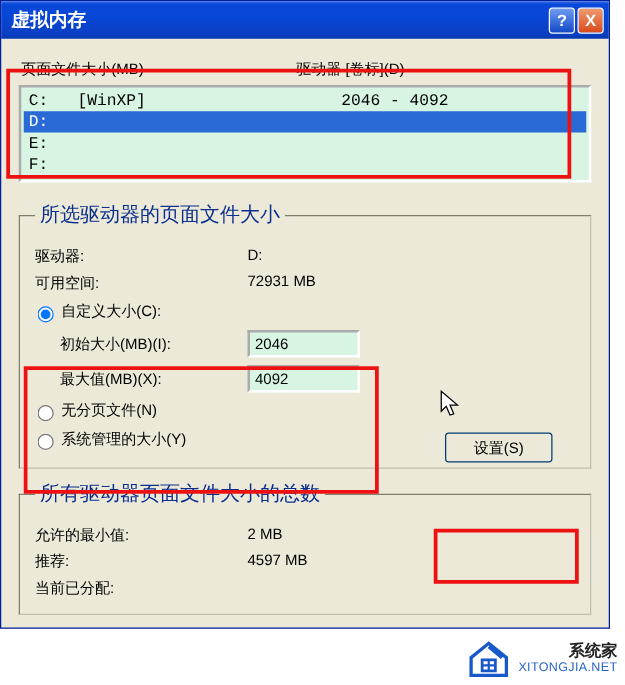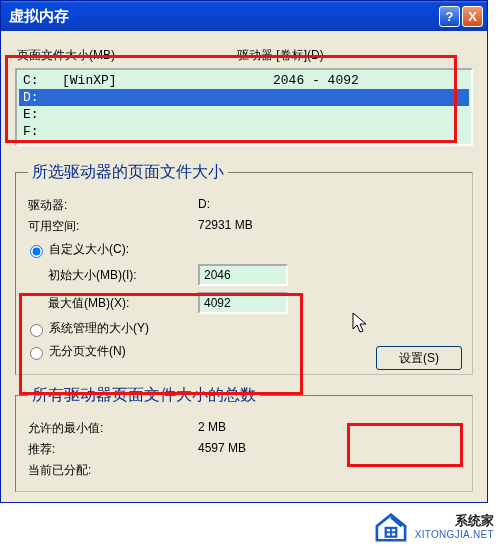--- a/index.html
+++ b/index.html
@@ -114,21 +114,21 @@
     width: 90px;
     height: 22px;
     background: #d8f5e4;
     border: 2px inset #fff;
     padding: 1px 4px;
     font-family: inherit;
     font-size: 12px;
   }
   .set-btn {
     position: absolute;
-    right: 10px;
+    right: 30px;
     bottom: 4px;
     width: 86px;
     height: 24px;
     background: #ece9d8;
     border: 1px solid #003c74;
     border-radius: 3px;
     font-size: 12px;
     font-family: inherit;
   }
   .cursor {
@@ -215,25 +215,25 @@
         <span class="lbl2">初始大小(MB)(I):</span>
         <input class="val-input" value="2046" style="">
       </div>
       <div class="input-line">
         <span class="lbl2">最大值(MB)(X):</span>
         <input class="val-input" value="4092" style="">
       </div>
 
       <div class="radio-row">
         <input type="radio" name="pf" style="">
-        <span>系统管理的大小(Y)</span>
+        <span>无分页文件(N)</span>
       </div>
       <div class="radio-row">
         <input type="radio" name="pf" style="">
-        <span>无分页文件(N)</span>
+        <span>系统管理的大小(Y)</span>
       </div>
 
       <button class="set-btn">设置(S)</button>
     </fieldset>
 
     <fieldset style="margin-top:10px;">
       <legend>所有驱动器页面文件大小的总数</legend>
       <div class="info-row">
         <span class="lbl">允许的最小值:</span>
         <span>2 MB</span>

